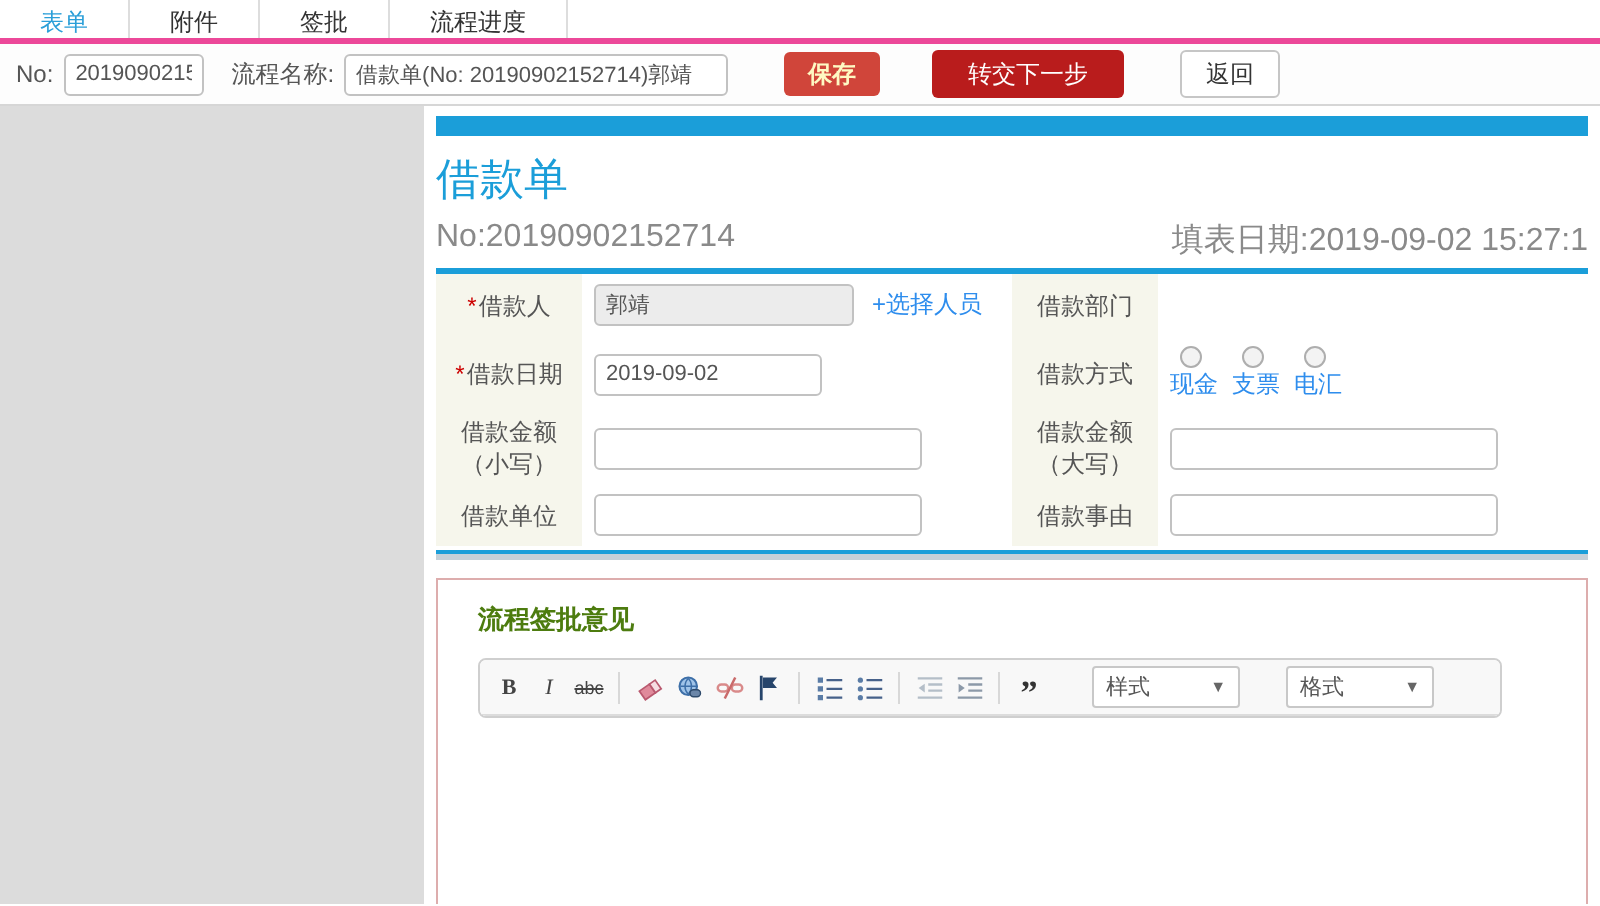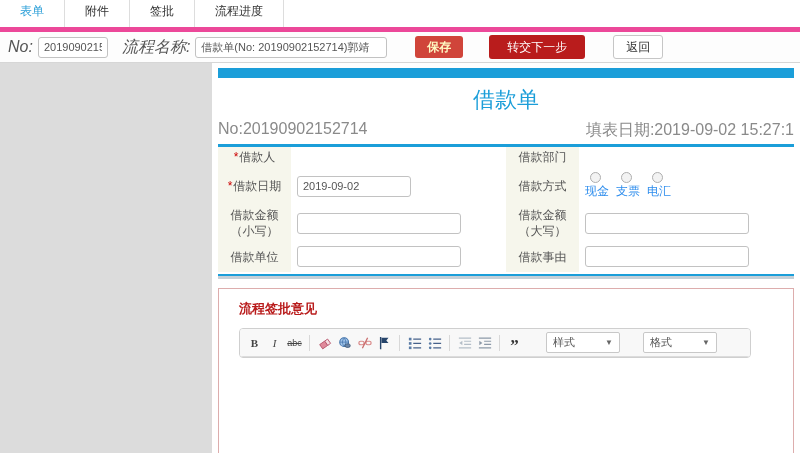--- a/index.html
+++ b/index.html
@@ -4,51 +4,51 @@
 <style>
   * { box-sizing: border-box; }
   html,body { margin:0; padding:0; }
   body {
     width:800px; height:453px; overflow:hidden;
     font-family:"Liberation Sans","DejaVu Sans",sans-serif;
     background:#ffffff; font-size:12px; color:#333;
   }
 
   
-  .tabbar { height:32px; display:flex; background:#fff; border-bottom:5px solid #ec4899; }
+  .tabbar { height:22px; display:flex; background:#fff; border-bottom:3px solid #ec4899; }
   .tab {
     padding:0 20px; line-height:22px; font-size:12px; color:#333;
     border-right:1px solid #ddd; cursor:pointer; background:#fff;
   }
   .tab.active { color:#2b9fd8; }
 
   
   .toolbar {
     height:31px; display:flex; align-items:center; padding:0 8px;
     background:#fdfdfd; border-bottom:1px solid #d6d6d6; color:#555;
   }
-  .toolbar label { margin-right:5px; font-size:16px; color:#555;font-style:italic; }
+  .toolbar label { margin-right:5px; font-size:12px; color:#555; }
   .txt {
     height:21px; border:1px solid #c2c2c2; border-radius:3px;
     font-size:11px; color:#555; padding:0 5px; background:#fff;
     font-family:"Liberation Sans","DejaVu Sans",sans-serif;
   }
   .no-input { width:70px; margin-right:14px; }
   .flow-input { width:192px; }
   .btn { border:none; border-radius:3px; font-size:12px; cursor:pointer; font-family:inherit; }
   .btn-save { background:#d0453a; color:#fef9c3; font-weight:bold; height:22px; padding:0 12px; margin-left:28px; }
   .btn-forward { background:#b91c1c; color:#fff; height:24px; padding:0 18px; margin-left:26px; }
   .btn-back { background:#fff; color:#333; border:1px solid #c6c6c6; height:24px; padding:0 12px; margin-left:28px; }
 
   
   .page { height:399px; background:#dcdcdc; overflow:hidden; }
   .main { margin-left:212px; height:100%; background:#fff; padding:5px 6px 0 6px; }
 
   .header-bar { height:10px; background:#1b9ed9; }
-  .form-title { text-align:center; color:#1b9ed9; font-size:22px; font-weight:400; margin:7px 0 5px 0; }
+  .form-title { text-align:left; color:#1b9ed9; font-size:22px; font-weight:400; margin:7px 0 5px 0; }
   .meta { display:flex; justify-content:space-between; font-size:16px; color:#8a8a8a; margin-bottom:3px; }
 
   
   .form-table { border-top:3px solid #1b9ed9; }
   .frow { display:flex; }
   .fhalf { width:50%; display:flex; }
   .flabel {
     width:73px; background:#f6f6ec; color:#555; font-size:12px;
     display:flex; align-items:center; justify-content:center; text-align:center;
     padding:2px 3px; line-height:16px;
@@ -68,21 +68,21 @@
   }
   .radio-label { color:#2e8ded; font-size:12px; }
 
   .divider { height:5px; background:#1b9ed9; border-bottom:3px solid #c5d0d8; margin-top:2px; }
 
   
   .panel { border:1px solid #ccd7de; background:#fff; margin-top:7px; padding:9px 20px 9px 20px; }
   .panel-red { border-color:#ddadad; margin-top:9px; height:200px; }
   .panel-head { font-size:13px; font-weight:bold; margin:2px 0 10px 0; }
   .attach-head { color:#2e79c6; }
-  .sign-head { color:#b91c1c; }
+  .sign-head { color:#4d7c0f; }
   .alert {
     background:#fdf9e9; border:1px solid #ece2c2; height:23px; line-height:21px;
     font-size:11px; color:#555; padding-left:13px; margin-bottom:8px;
   }
   .btn-upload { background:#2e7bd0; color:#fff; font-weight:bold; height:23px; padding:0 12px; }
 
   
   .editor { width:512px; border:1px solid #cfcfcf; border-radius:4px; overflow:hidden; margin-top:4px; }
   .ed-toolbar {
     background:#f8f8f8; border-bottom:1px solid #dcdcdc; height:28px;
@@ -135,20 +135,24 @@
       <span>填表日期:2019-09-02 15:27:1</span>
     </div>
 
     <div class="form-table">
 
       <div class="frow">
         <div class="fhalf">
           <div class="flabel">
               <span><span class="req">*</span><span>借款人</span></span>
             </div>
+          <div class="ffield">
+            <input class="txt readonly w-borrower" value="郭靖" style="">
+            <a class="link">+选择人员</a>
+          </div>
         </div>
         <div class="fhalf">
           <div class="flabel">
               <span>借款部门</span>
             </div>
         </div>
       </div>
 
       <div class="frow">
         <div class="fhalf">

